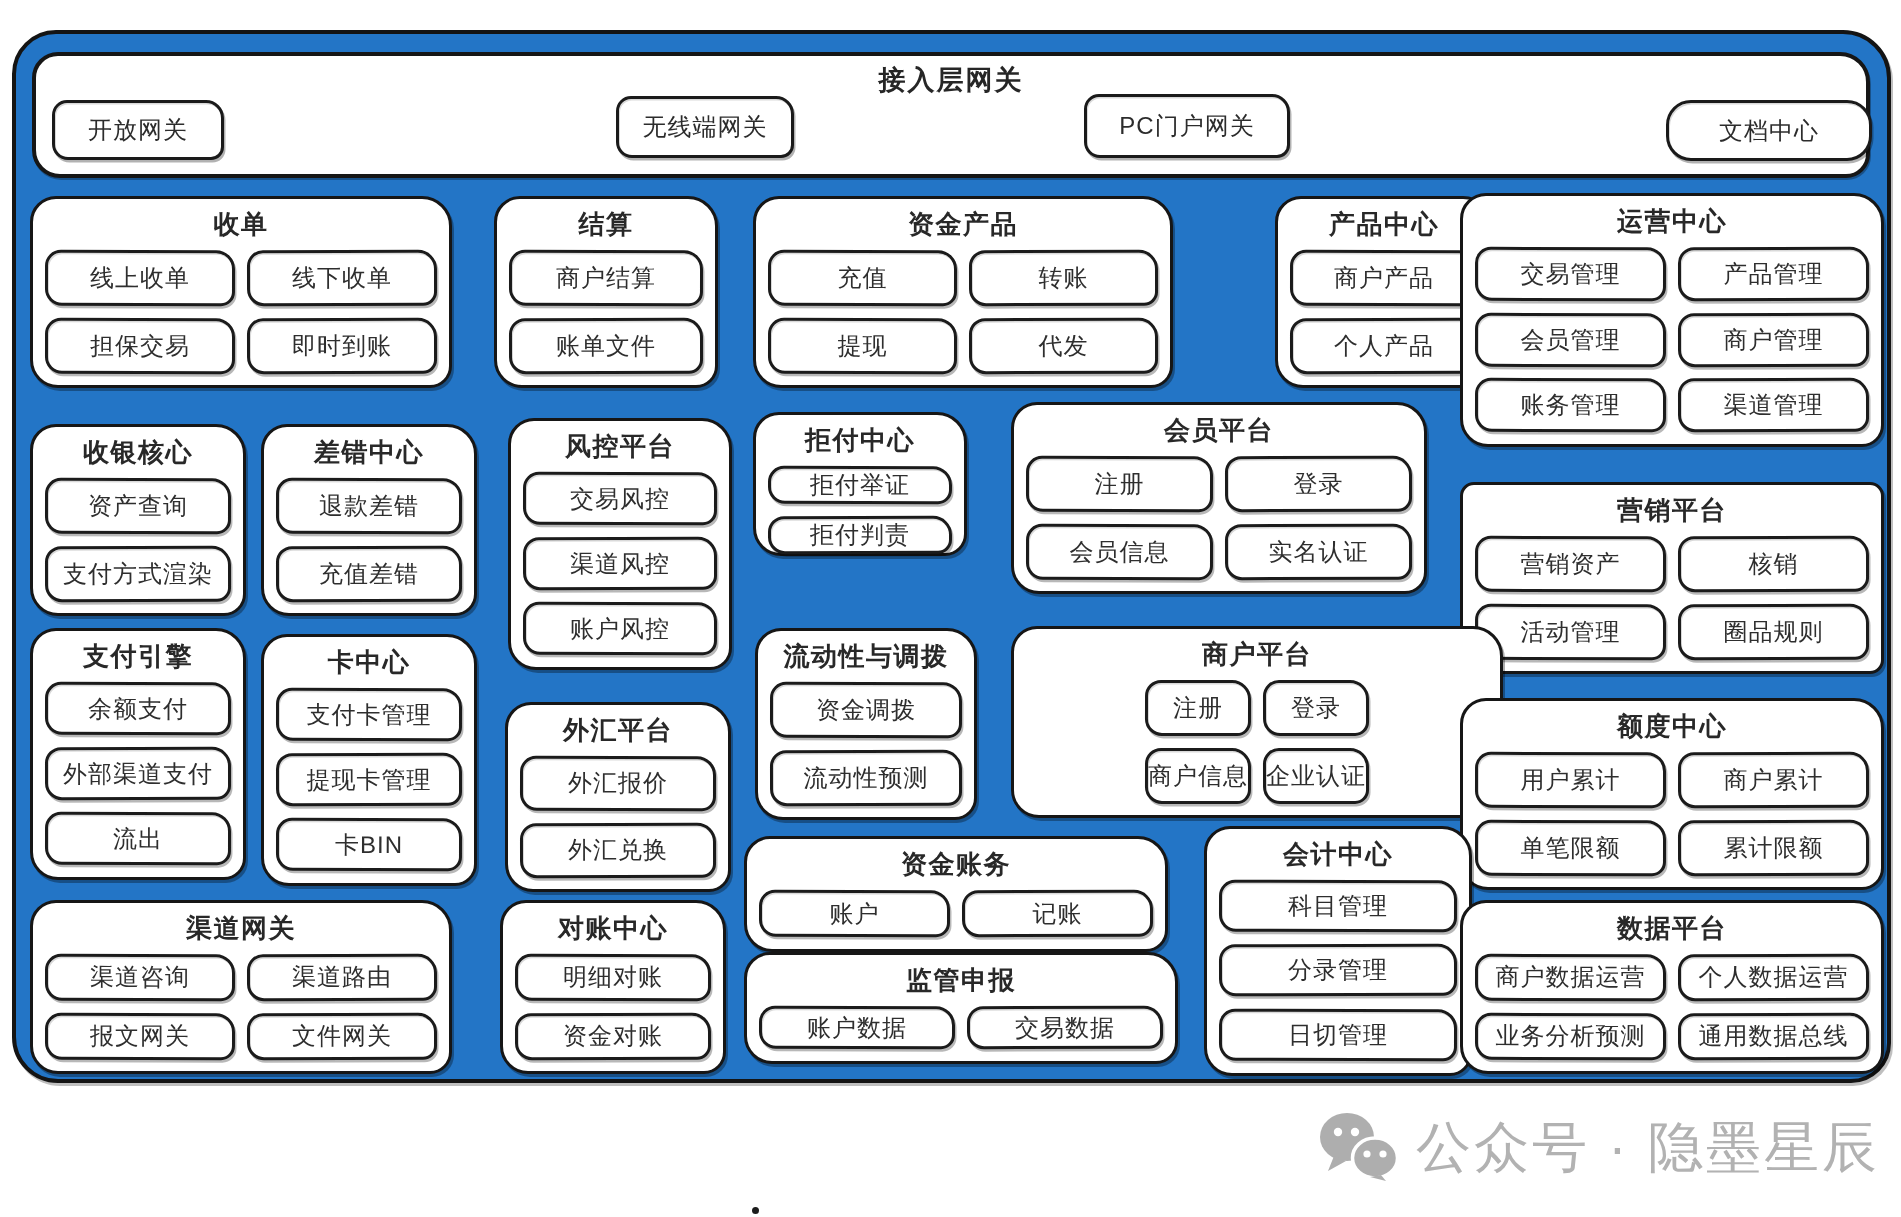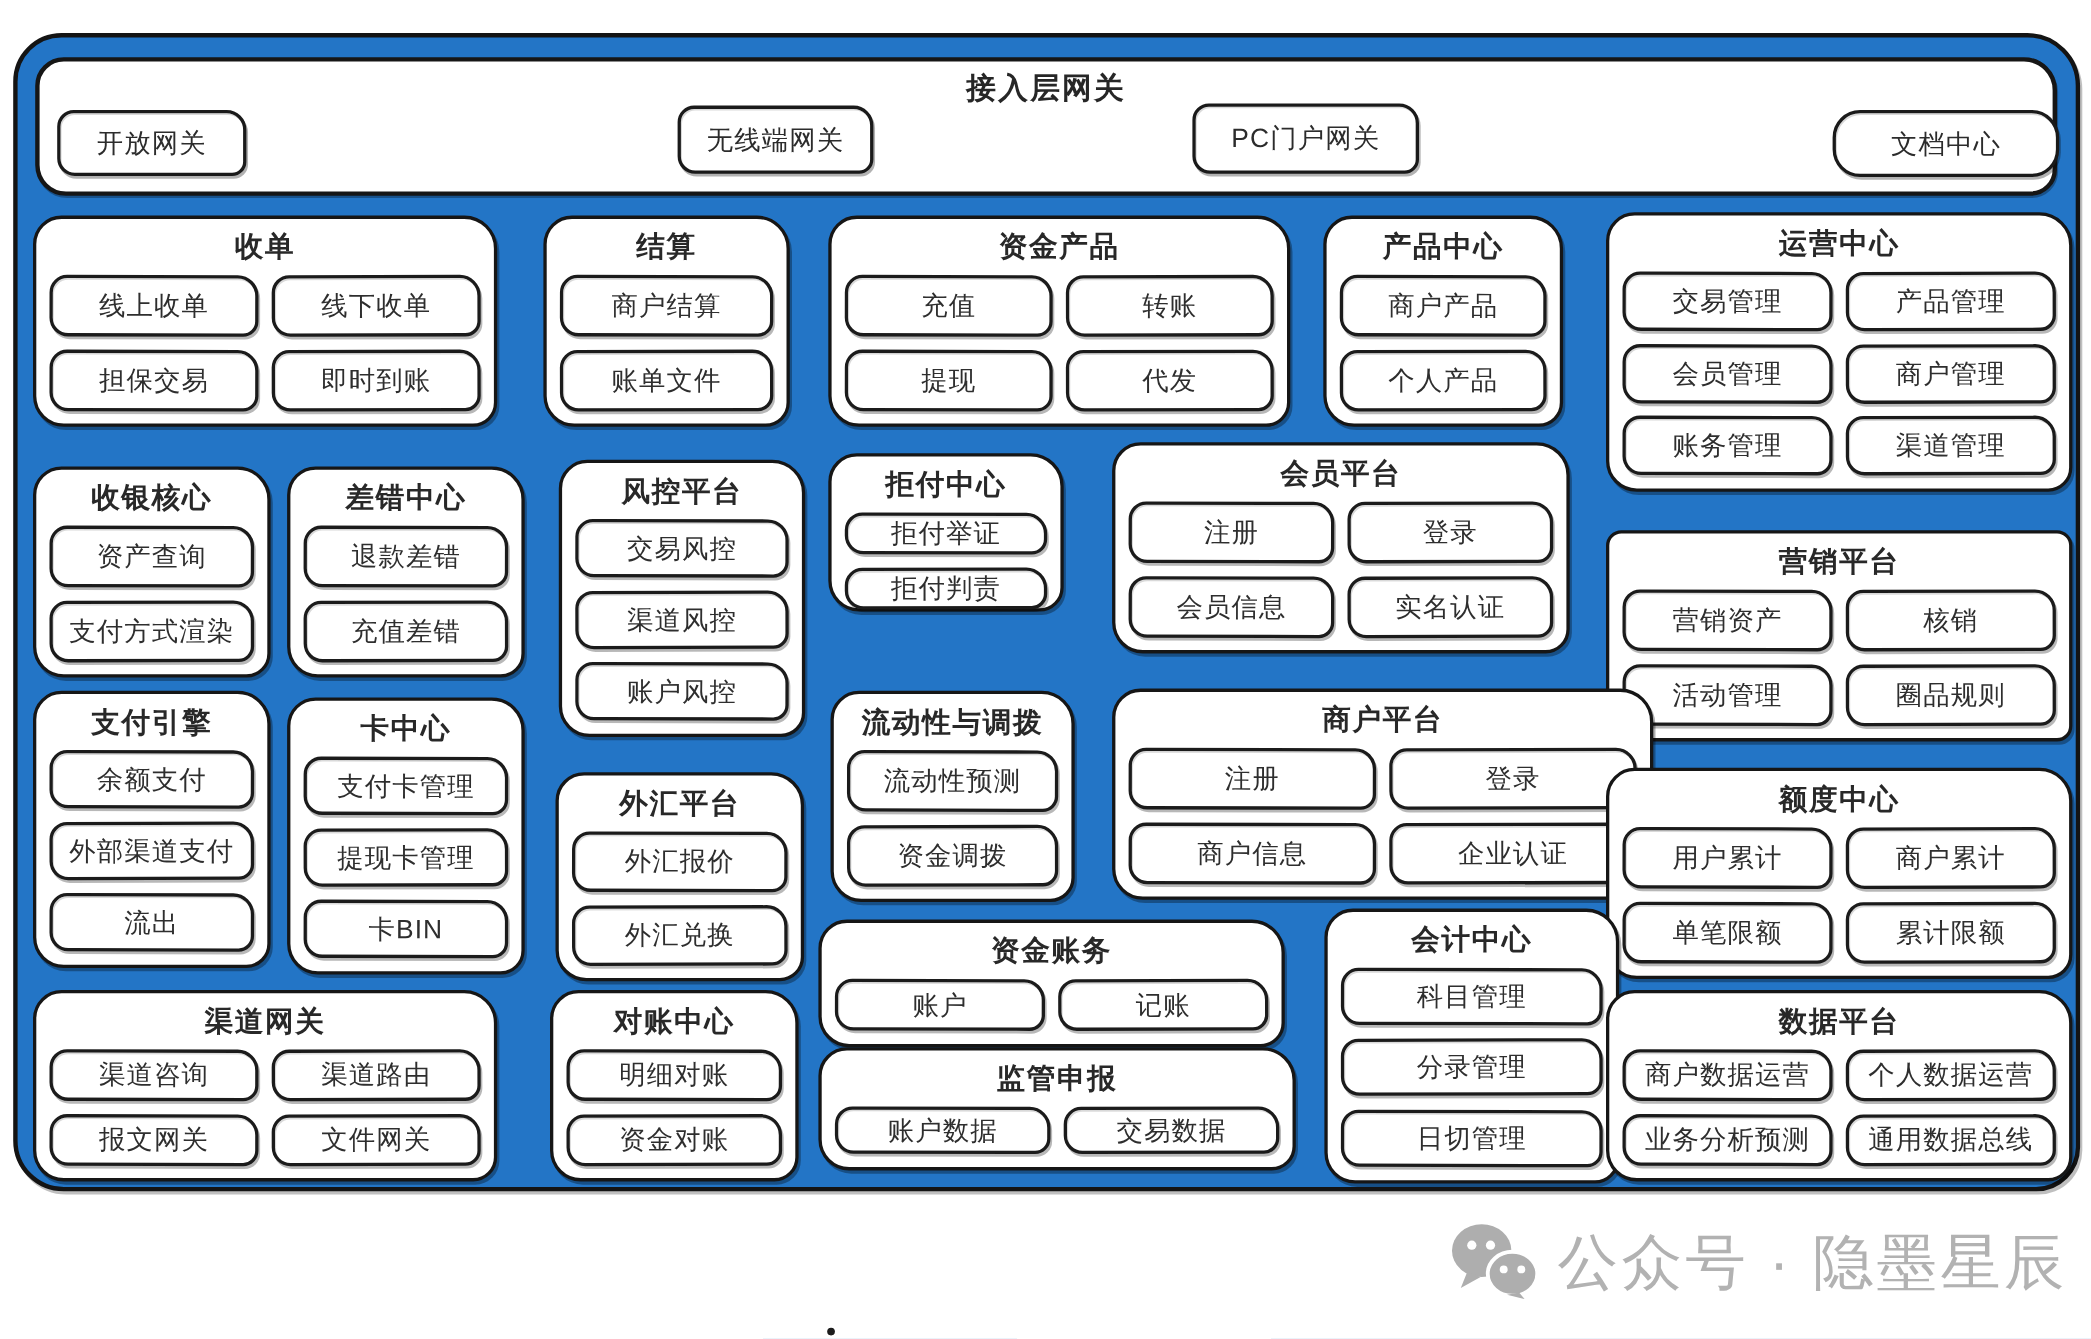--- a/index.html
+++ b/index.html
@@ -112,21 +112,21 @@
   <section class="group" style="left:753px;top:196px;width:420px;height:192px;">
     <div class="g-title">资金产品</div>
     <div class="items cols-2">
       <div class="item">充值</div>
       <div class="item">转账</div>
       <div class="item">提现</div>
       <div class="item">代发</div>
     </div>
   </section>
 
-  <section class="group" style="left:1203px;top:196px;width:218px;height:192px;">
+  <section class="group" style="left:1275px;top:196px;width:218px;height:192px;">
     <div class="g-title">产品中心</div>
     <div class="items cols-1">
       <div class="item">商户产品</div>
       <div class="item">个人产品</div>
     </div>
   </section>
 
   <section class="group" style="left:1460px;top:193px;width:424px;height:254px;">
     <div class="g-title">运营中心</div>
     <div class="items cols-2">
@@ -214,26 +214,26 @@
     <div class="g-title">外汇平台</div>
     <div class="items cols-1">
       <div class="item">外汇报价</div>
       <div class="item">外汇兑换</div>
     </div>
   </section>
 
   <section class="group" style="left:755px;top:628px;width:222px;height:192px;">
     <div class="g-title">流动性与调拨</div>
     <div class="items cols-1">
+      <div class="item">资金调拨</div>
       <div class="item">流动性预测</div>
-      <div class="item">资金调拨</div>
-    </div>
-  </section>
-
-  <section class="group" style="left:1011px;top:626px;width:492px;height:192px;">
+    </div>
+  </section>
+
+  <section class="group" style="left:1011px;top:626px;width:492px;height:192px;align-items:center;">
     <div class="g-title">商户平台</div>
     <div class="items cols-2">
       <div class="item">注册</div>
       <div class="item">登录</div>
       <div class="item">商户信息</div>
       <div class="item">企业认证</div>
     </div>
   </section>
 
   <section class="group" style="left:1460px;top:698px;width:424px;height:192px;">

